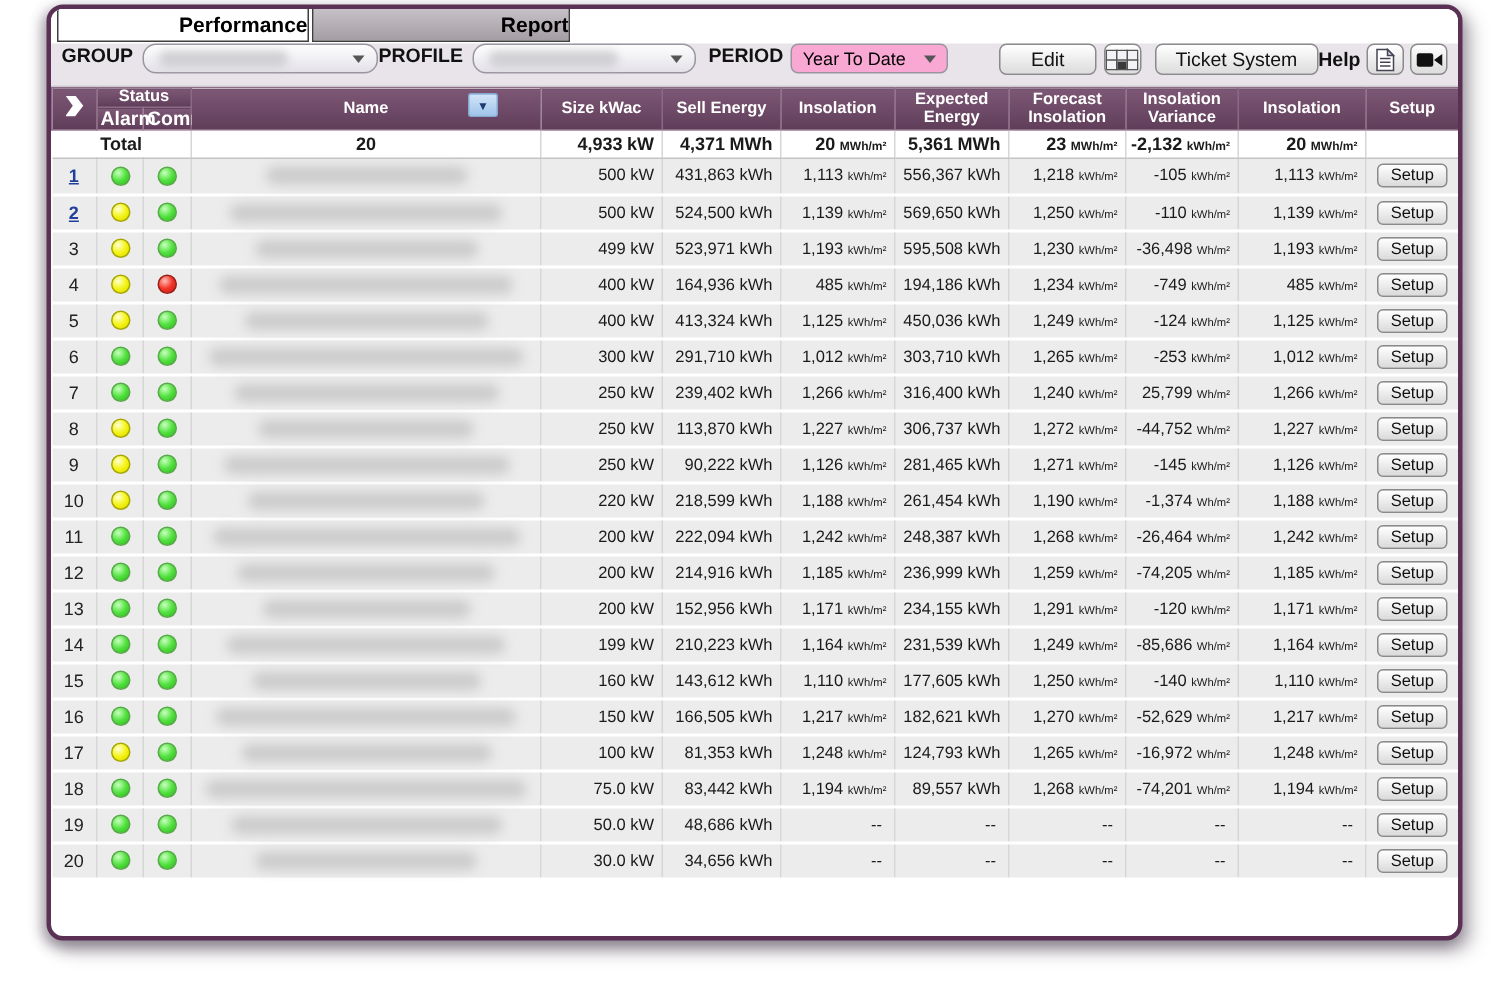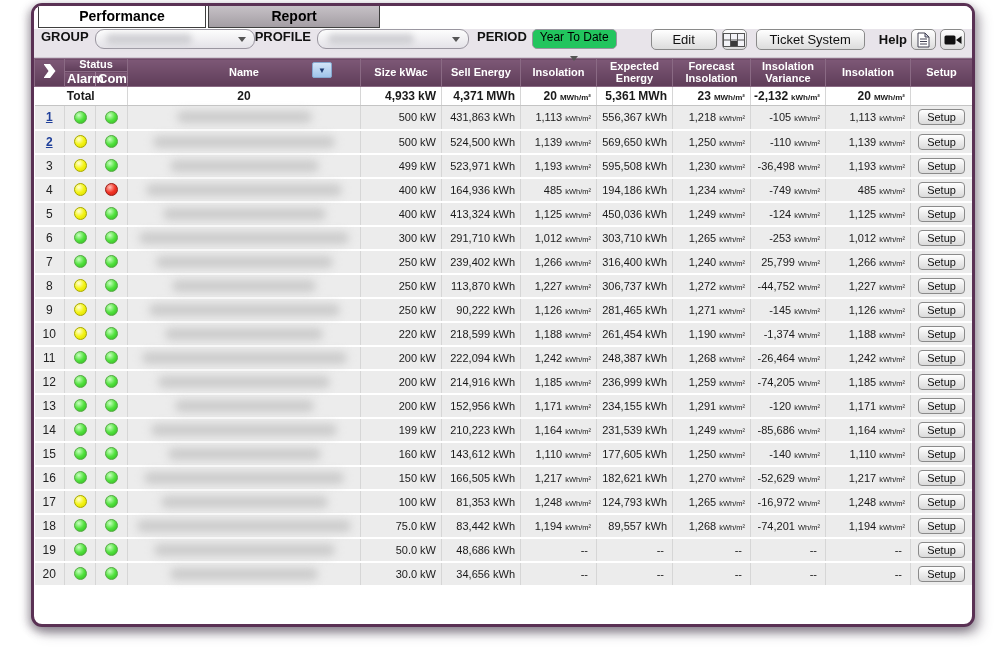--- a/index.html
+++ b/index.html
@@ -9,21 +9,21 @@
     font-family:"Liberation Sans", sans-serif; position:relative;
   }
   .panel {
     position:absolute; left:31px; top:3px; width:944px; height:624px;
     border:3px solid #5a3154; border-radius:11px; background:#fff; overflow:hidden;
     box-shadow:0 4px 10px rgba(90,80,95,.45), 6px 7px 12px rgba(90,80,95,.35), -4px 3px 8px rgba(90,80,95,.25);
   }
   
   .tabbar { height:23px; background:#fff; display:flex; padding-left:4px; }
   .tab {
-    width:168px; height:22px; line-height:21px; text-align:center;
+    width:168px; height:22px; line-height:21px; text-align:right;
     font-weight:bold; font-size:14px; color:#000; cursor:pointer;
     border:1px solid #3e3e3e; border-top:none;
     background:linear-gradient(#c6c1c6,#a49ea4);
   }
   .tab + .tab { margin-left:2px; width:172px; }
   .tab.active { background:#fff; }
   
   .toolbar {
     height:29px; background:#e8e4ea; display:flex; align-items:flex-start;
     padding:0 7px; border-bottom:1px solid #cfc9d2;
@@ -33,23 +33,23 @@
     height:20px; border:1px solid #9a96a0; border-radius:9px;
     background:linear-gradient(#fdfdfd,#e4e2e8);
     display:flex; align-items:center; justify-content:flex-end;
     padding-right:8px; position:relative; margin-left:6px; cursor:pointer;
   }
   .dd-group { width:160px; }
   .dd-profile { width:152px; }
   .dd-blob { position:absolute; left:10px; top:4px; height:11px; width:86px; border-radius:5px; background:#d0d0d4; filter:blur(3px); }
   .chev { width:0; height:0; border-left:4px solid transparent; border-right:4px solid transparent; border-top:5px solid #555; }
   .select {
-    height:20px; border:1px solid #9a96a0; border-radius:5px; background:#22c55e;
+    height:20px; border:1px solid #9a96a0; border-radius:5px; background:#f9a8d4;
     display:flex; align-items:center; gap:12px; padding:0 7px; font-size:12px;
-    margin-left:5px; cursor:pointer; white-space:nowrap;flex-direction:column;
+    margin-left:5px; cursor:pointer; white-space:nowrap;
   }
   .btn {
     height:21px; border:1px solid #8a8a8a; border-radius:5px;
     background:linear-gradient(#ffffff,#dcdcdc); font-size:13px; color:#111;
     font-family:"Liberation Sans", sans-serif; cursor:pointer; white-space:nowrap;
     display:flex; align-items:center; justify-content:center;
   }
   .btn-edit { width:66px; margin-left:34px; }
   .btn-grid { width:34px; margin-left:5px; }
   .btn-ticket { padding:0 13px; margin-left:9px; }

